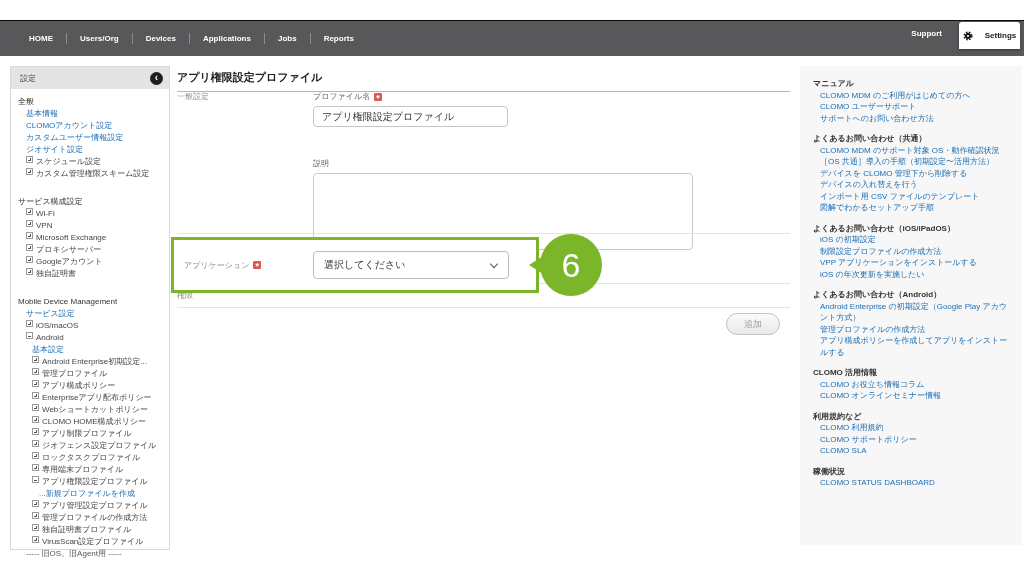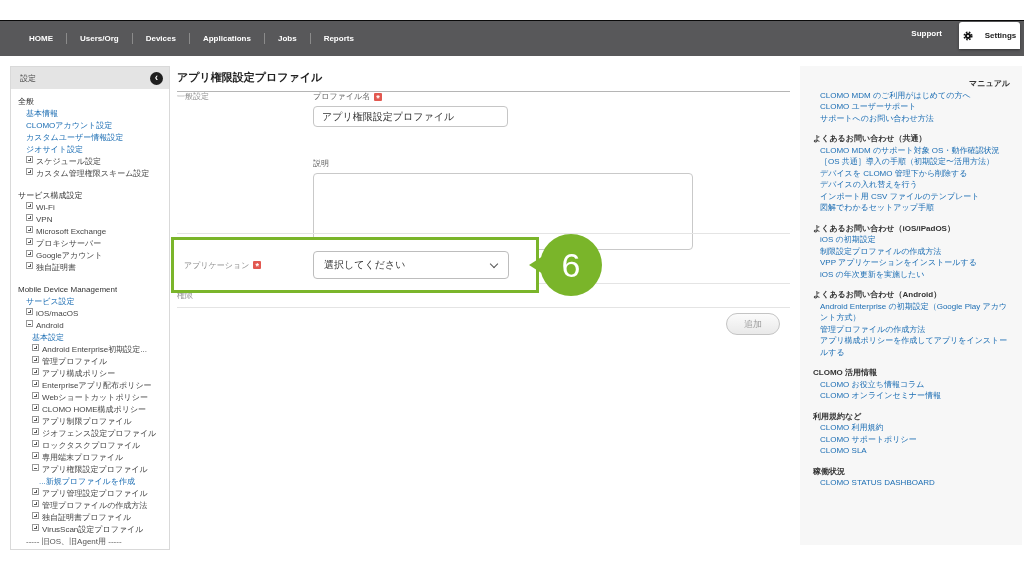--- a/index.html
+++ b/index.html
@@ -17,21 +17,21 @@
   .settings-tab span { font-size:8px; font-weight:bold; color:#1a1a1a; }
 
   
   #sidebar { position:absolute; left:10px; top:66px; width:160px; height:484px; background:#fff; border:1px solid #d9d9d9; }
   #sidebar-header { height:22px; background:#e4e4e4; display:flex; align-items:center; justify-content:space-between; padding:0 6px 0 9px; }
   #sidebar-header .hd { font-size:8px; color:#444; }
   .collapse-btn { width:13px; height:13px; border-radius:50%; background:#1f1f1f; color:#fff; font-size:10px; line-height:11px; text-align:center; cursor:pointer; font-weight:bold; }
   #tree { padding:7px 4px 8px 7px; font-size:8px; }
   .ti { display:flex; align-items:flex-start; line-height:12px; white-space:nowrap; overflow:hidden; }
   .ti span { overflow:hidden; text-overflow:ellipsis; }
-  .t-s { color:#333; margin-top:10px; }
+  .t-s { color:#333; margin-top:16px; }
   #tree .t-s:first-child { margin-top:0; }
   .t-l { color:var(--blue); cursor:pointer; }
   .t-n, .t-o { color:#444; cursor:pointer; }
   .t-t { color:#555; }
   .ind1 { padding-left:8px; } .ind2 { padding-left:14px; } .ind3 { padding-left:21px; }
   .sq { display:inline-block; flex:none; width:7px; height:7px; border:1px solid #9a9a9a; background:#fff; position:relative; margin-right:3px; }
   .sq::before { content:''; position:absolute; left:1px; right:1px; top:2.5px; height:1px; background:#555; }
   .sq.plus::after { content:''; position:absolute; top:1px; bottom:1px; left:2.5px; width:1px; background:#555; }
 
   
@@ -50,21 +50,21 @@
   .select { position:absolute; left:139px; top:50%; transform:translateY(-50%); width:196px; height:28px; border:1px solid #bdbdbd; border-radius:4px; background:#fff; display:flex; align-items:center; padding:0 10px; cursor:pointer; }
   .select .sel-text { font-size:10px; color:#333; }
   .chev { position:absolute; right:11px; top:9px; width:6px; height:6px; border-right:1.4px solid #555; border-bottom:1.4px solid #555; transform:rotate(45deg); }
   #step-badge { position:absolute; left:363px; top:164px; width:62px; height:62px; border-radius:50%; background:var(--green); color:#fff; display:flex; align-items:center; justify-content:center; font-size:34px; z-index:3; }
   #step-badge .tail { position:absolute; left:-11px; top:50%; margin-top:-9px; width:0; height:0; border-top:9px solid transparent; border-bottom:9px solid transparent; border-right:14px solid var(--green); }
   #add-btn { position:absolute; right:10px; top:243px; width:54px; height:22px; background:linear-gradient(#fbfbfb,#e9e9e9); border:1px solid #c4c4c4; border-radius:11px; font-size:9px; color:#9a9a9a; font-family:inherit; cursor:pointer; }
 
   
   #help { position:absolute; left:800px; top:66px; width:222px; height:479px; background:#f7f7f7; padding:12px 12px 12px 13px; overflow:hidden; }
   .help-h { font-size:8px; font-weight:bold; color:#333; margin-top:9px; line-height:11.5px; }
-  #help .help-h:first-child { margin-top:0;text-align:right; }
+  #help .help-h:first-child { margin-top:0; }
   .help-link { font-size:8px; color:var(--blue); line-height:11.5px; padding-left:7px; cursor:pointer; }
 </style>
 </head>
 <body>
 
 <div id="stage">
 
   <div id="topbar">
     <div class="nav-items">
       <span class="nav-item">HOME</span>

